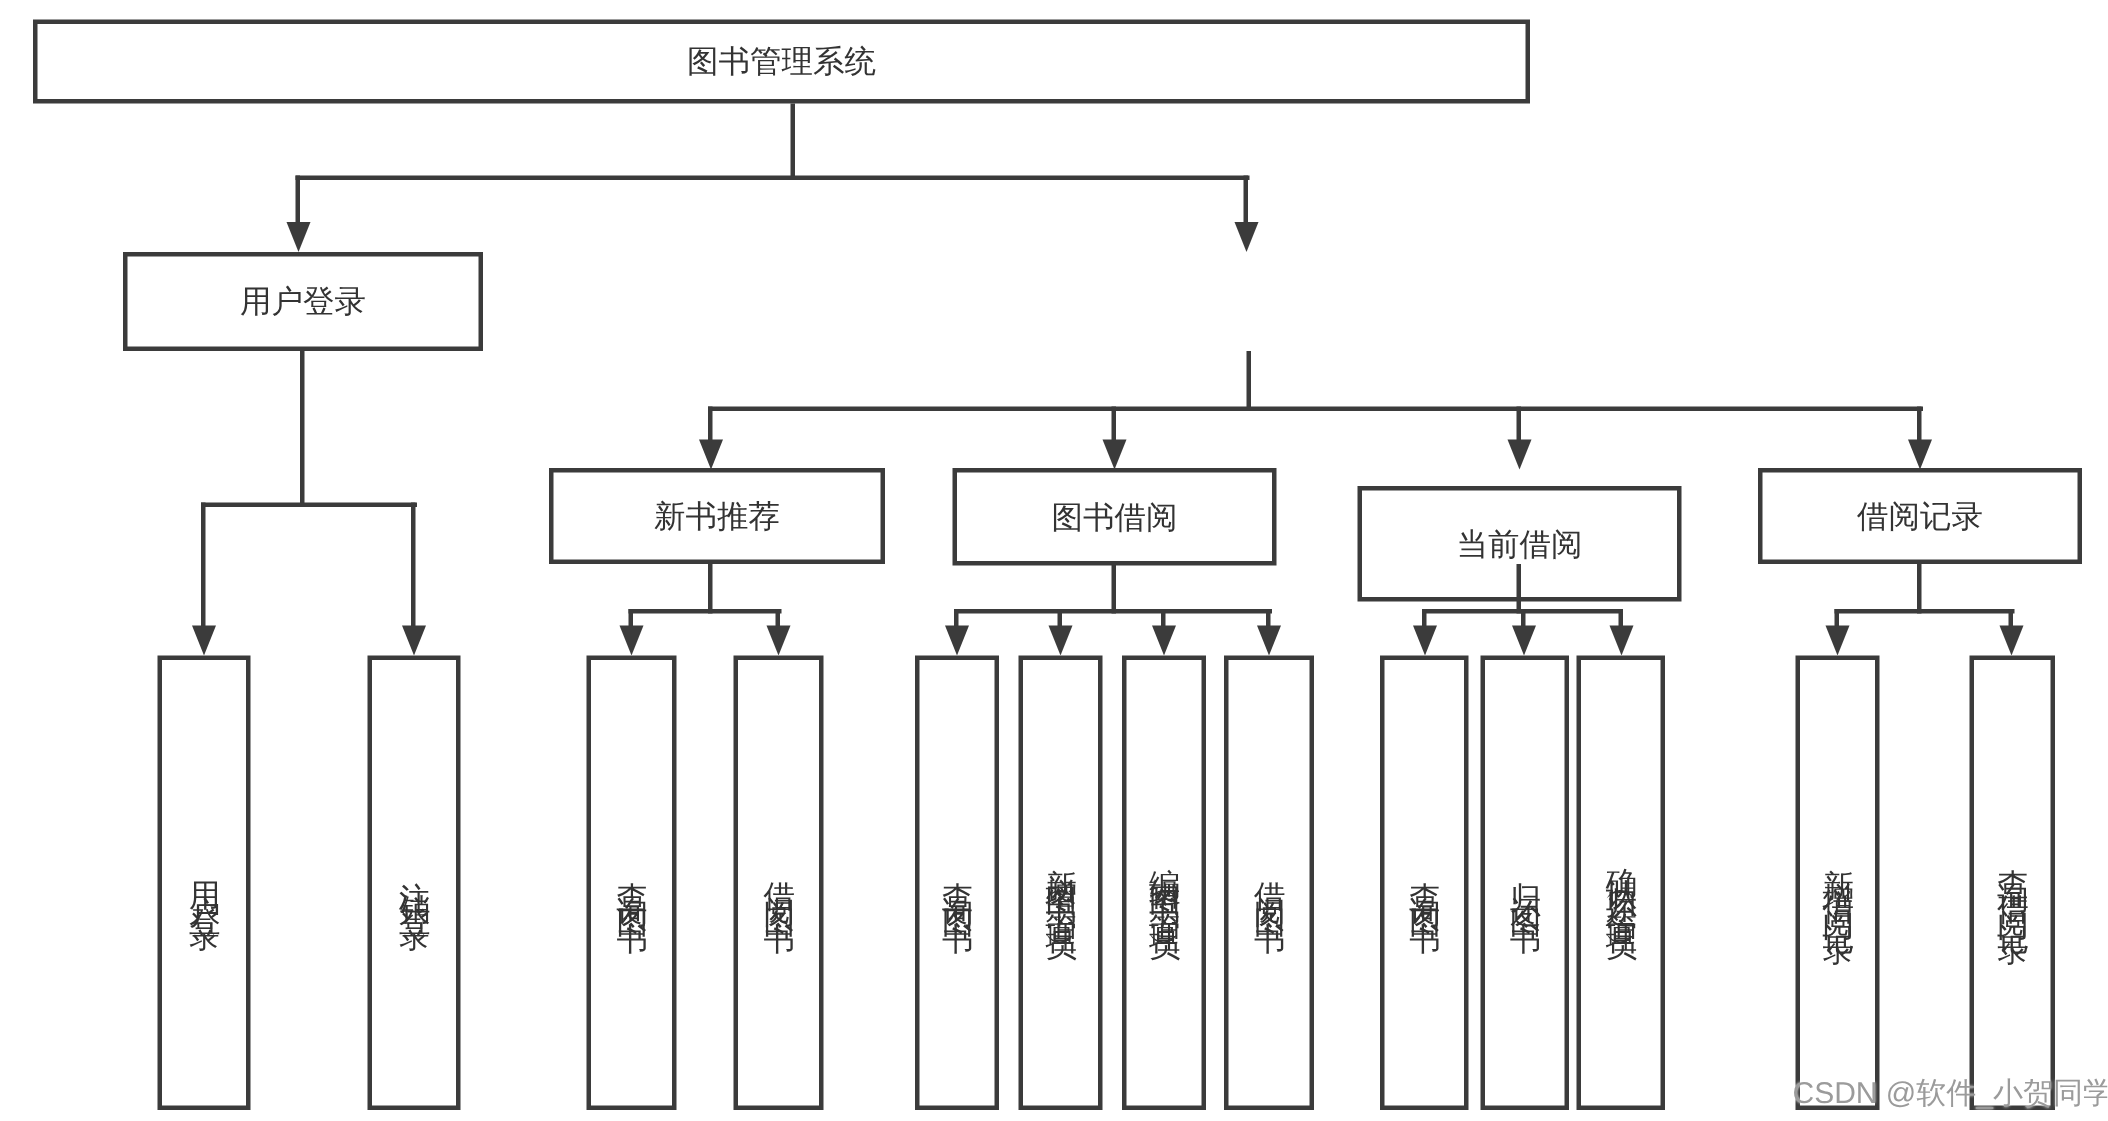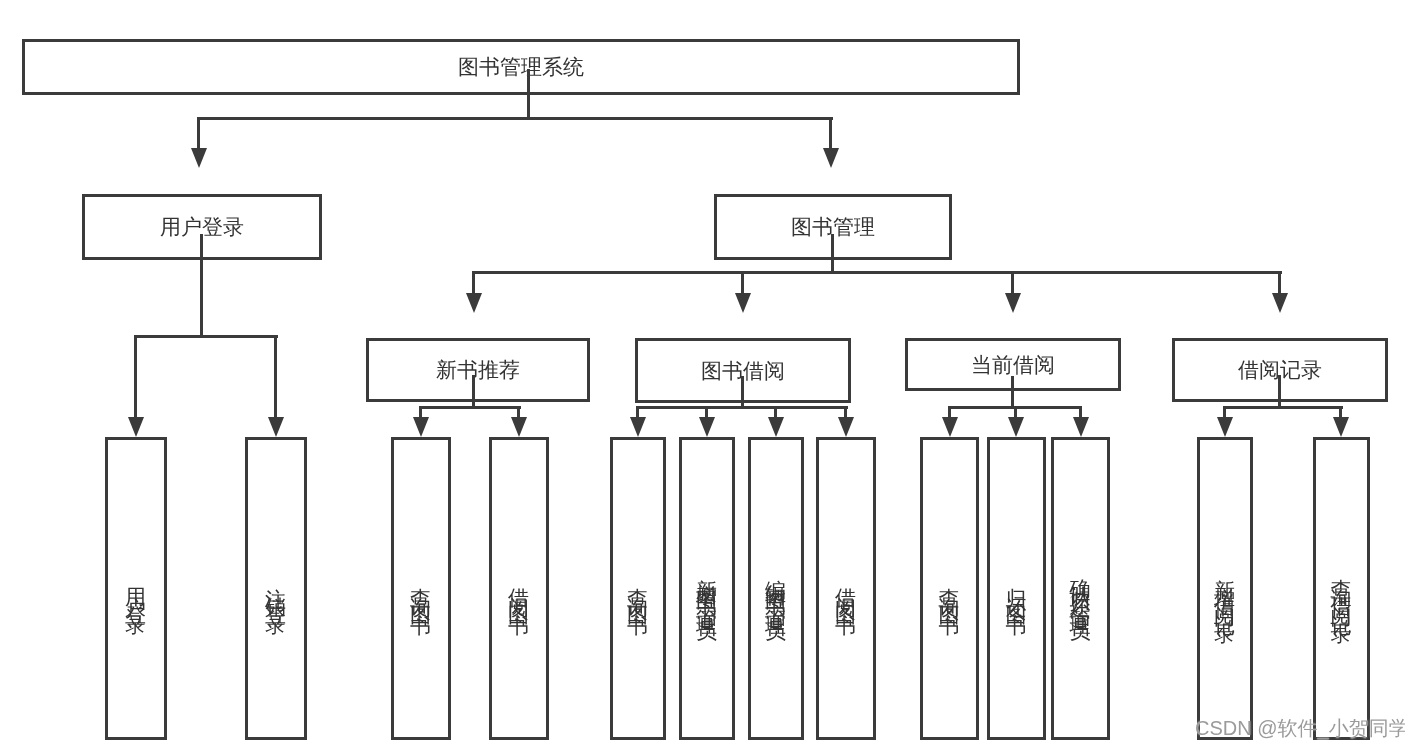--- a/index.html
+++ b/index.html
@@ -1,20 +1,20 @@
 <!DOCTYPE html>
 <html style="--line: #3b3b3b; --text: #333333; --watermark: #9b9b9b; --background: #ffffff;"><head>
 <meta charset="utf-8">
 <style>
   html,body{margin:0;padding:0;background:#fff;}
   #stage{position:relative;width:1405px;height:747px;background:var(--background,#fff);
          font-family:"Liberation Sans","DejaVu Sans",sans-serif;overflow:hidden;}
   .hbox{position:absolute;box-sizing:border-box;border:3px solid var(--line,#3b3b3b);
         background:#fff;display:flex;align-items:center;justify-content:center;
-        font-size:21px;color:var(--text,#333);margin-top:26px;}
+        font-size:21px;color:var(--text,#333);}
   .vbox{position:absolute;box-sizing:border-box;border:3px solid var(--line,#3b3b3b);
         background:#fff;display:flex;align-items:center;justify-content:center;
         top:437px;height:303px;color:var(--text,#333);}
   .vbox .vtext{writing-mode:vertical-rl;text-orientation:mixed;font-size:21px;
         letter-spacing:9px;line-height:1;white-space:nowrap;}
   .vline{position:absolute;width:3px;background:var(--line,#3b3b3b);}
   .hline{position:absolute;height:3px;background:var(--line,#3b3b3b);}
   .arrow{position:absolute;width:0;height:0;border-left:8px solid transparent;
         border-right:8px solid transparent;border-top:20px solid var(--line,#3b3b3b);}
   .watermark{position:absolute;left:1183px;top:715px;font-size:20px;
@@ -32,23 +32,20 @@
   <div class="vline" style="left:527px;top:69px;height:51px;"></div>
   <div class="hline" style="left:197px;top:117px;width:636px;"></div>
   <div class="vline" style="left:197px;top:117px;height:34px;"></div>
   <div class="arrow" style="left:191px;top:148px;"></div>
   <div class="vline" style="left:829px;top:117px;height:34px;"></div>
   <div class="arrow" style="left:823px;top:148px;"></div>
 
   <div class="hbox" style="left:82px;top:168px;width:240px;height:66px;">
     <span>用户登录</span>
   </div>
-  <div class="hbox" style="left:714px;top:168px;width:238px;height:66px;">
-    <span>图书管理</span>
-  </div>
 
   <div class="vline" style="left:200px;top:234px;height:103px;"></div>
   <div class="hline" style="left:134px;top:335px;width:144px;"></div>
   <div class="vline" style="left:134px;top:335px;height:85px;"></div>
   <div class="arrow" style="left:128px;top:417px;"></div>
   <div class="vline" style="left:274px;top:335px;height:85px;"></div>
   <div class="arrow" style="left:268px;top:417px;"></div>
 
   <div class="vline" style="left:831px;top:234px;height:40px;"></div>
   <div class="hline" style="left:472px;top:271px;width:810px;"></div>
@@ -60,21 +57,21 @@
   <div class="arrow" style="left:1005px;top:293px;"></div>
   <div class="vline" style="left:1278px;top:271px;height:24px;"></div>
   <div class="arrow" style="left:1272px;top:293px;"></div>
 
   <div class="hbox" style="left:366px;top:312px;width:224px;height:64px;">
     <span>新书推荐</span>
   </div>
   <div class="hbox" style="left:635px;top:312px;width:216px;height:65px;">
     <span>图书借阅</span>
   </div>
-  <div class="hbox" style="left:905px;top:312px;width:216px;height:53px;">
+  <div class="hbox" style="left:905px;top:324px;width:216px;height:77px;">
     <span>当前借阅</span>
   </div>
   <div class="hbox" style="left:1172px;top:312px;width:216px;height:64px;">
     <span>借阅记录</span>
   </div>
 
   <div class="vline" style="left:472px;top:375px;height:34px;"></div>
   <div class="hline" style="left:419px;top:406px;width:102px;"></div>
   <div class="vline" style="left:419px;top:406px;height:13px;"></div>
   <div class="arrow" style="left:413px;top:417px;"></div>

